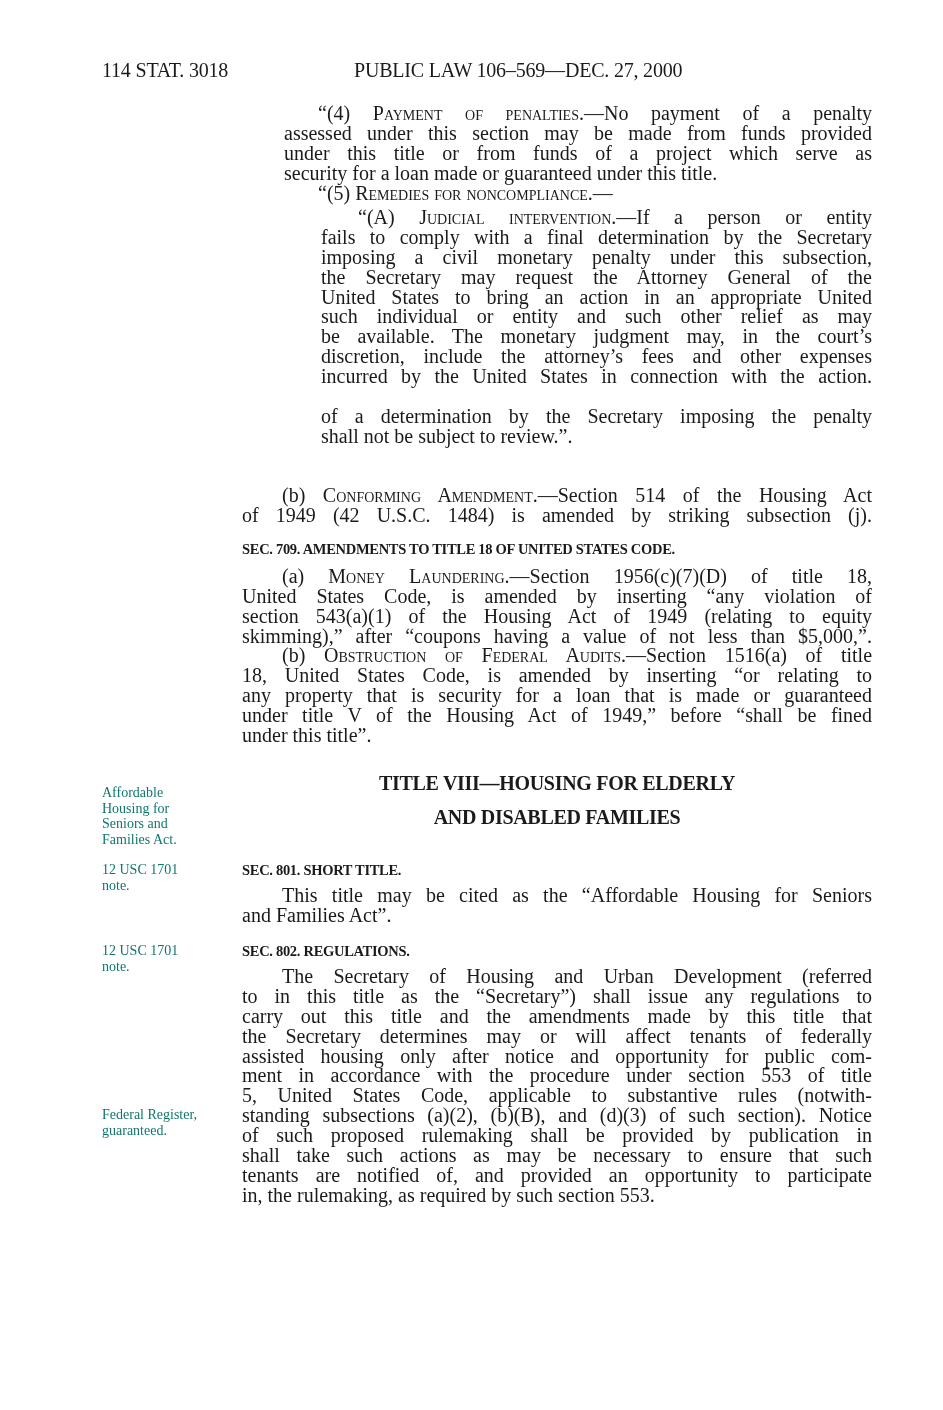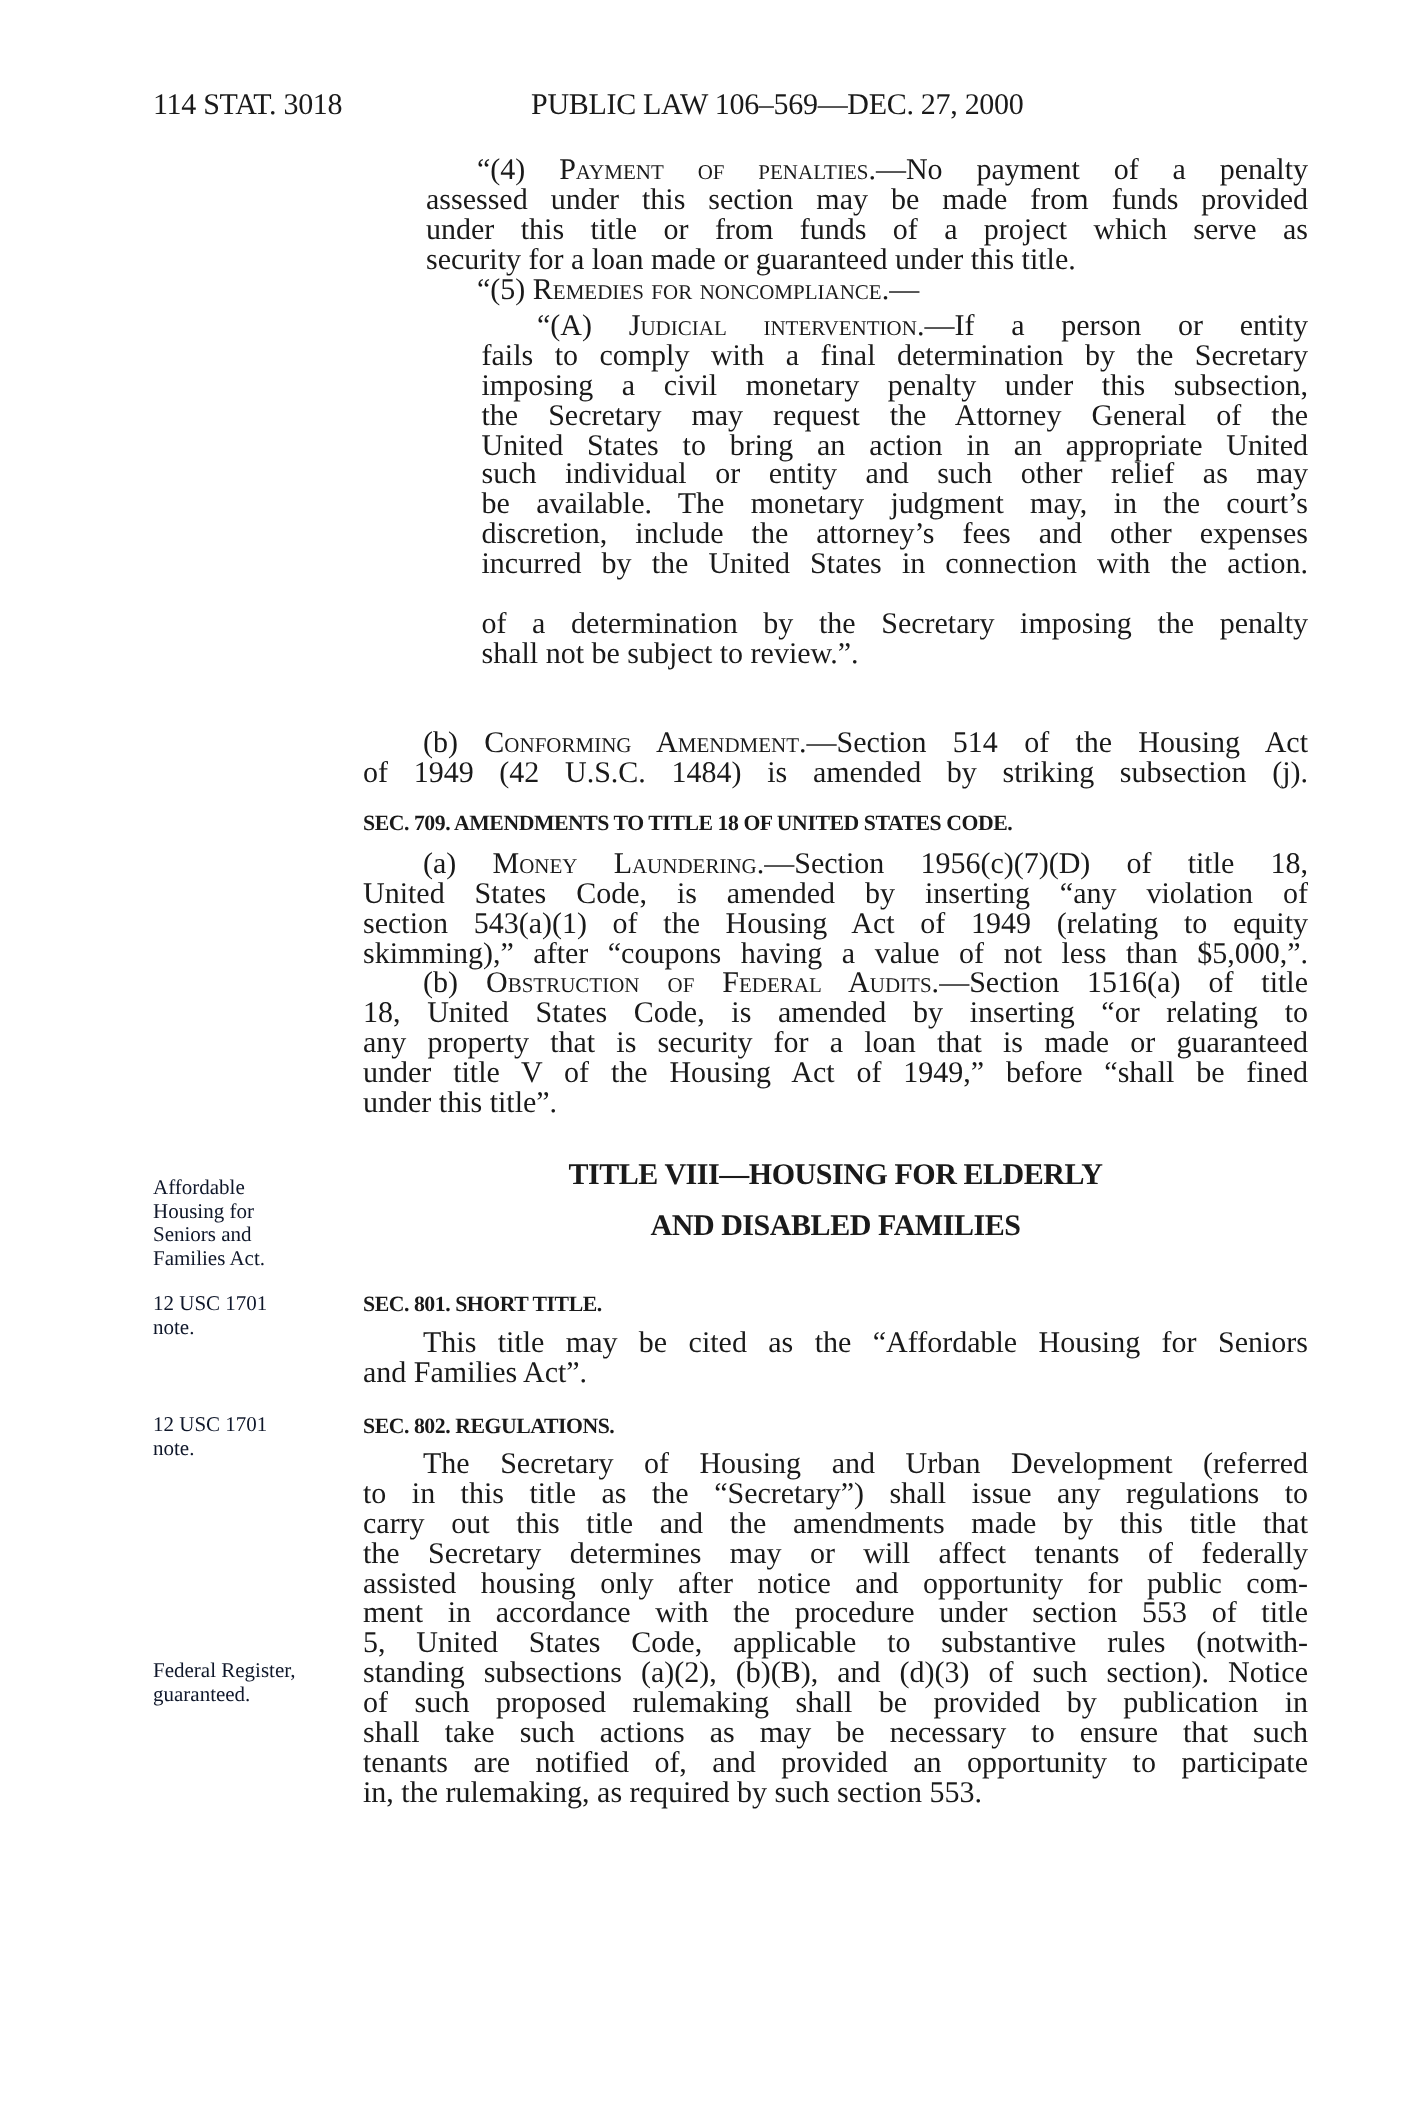--- a/index.html
+++ b/index.html
@@ -10,21 +10,21 @@
   .page { position: absolute; left: 14px; top: 0; width: 943px; height: 994px; }
   .hdr { position: absolute; top: 59px; font-size: 20px; letter-spacing: -0.2px; white-space: nowrap; font-family: "Liberation Serif", serif; }
   .hdr-stat { left: 88px; }
   .hdr-law { left: 340px; }
   .col { position: absolute; left: 228px; width: 630px; }
   .ln { display: block; height: 19.9px; line-height: 19.9px; font-size: 20px; text-align: justify; text-align-last: justify; white-space: nowrap; font-family: "Liberation Serif", serif; }
   .ln.last { text-align-last: left; }
   .sc { font-variant: small-caps; }
   .sec-head { position: absolute; font-family: "Liberation Serif", serif; font-weight: bold; font-size: 14.5px; letter-spacing: -0.3px; white-space: nowrap; }
   .title { position: absolute; left: 228px; width: 630px; text-align: center; font-family: "Liberation Serif", serif; font-weight: bold; font-size: 20px; line-height: 34px; letter-spacing: -0.3px; }
-  .note { position: absolute; left: 88px; font-family: "Liberation Serif", serif; font-size: 14px; line-height: 15.5px; color: #0f172a; }
+  .note { position: absolute; left: 88px; font-family: "Liberation Serif", serif; font-size: 14px; line-height: 15.5px; color: #0f766e; }
 </style>
 </head>
 <body>
 
 <div class="page">
 
   <div class="hdr hdr-stat">114 STAT. 3018</div>
   <div class="hdr hdr-law">PUBLIC LAW 106–569—DEC. 27, 2000</div>
 
   <div class="col" style="top:104px; left:270px; width:588px;">

